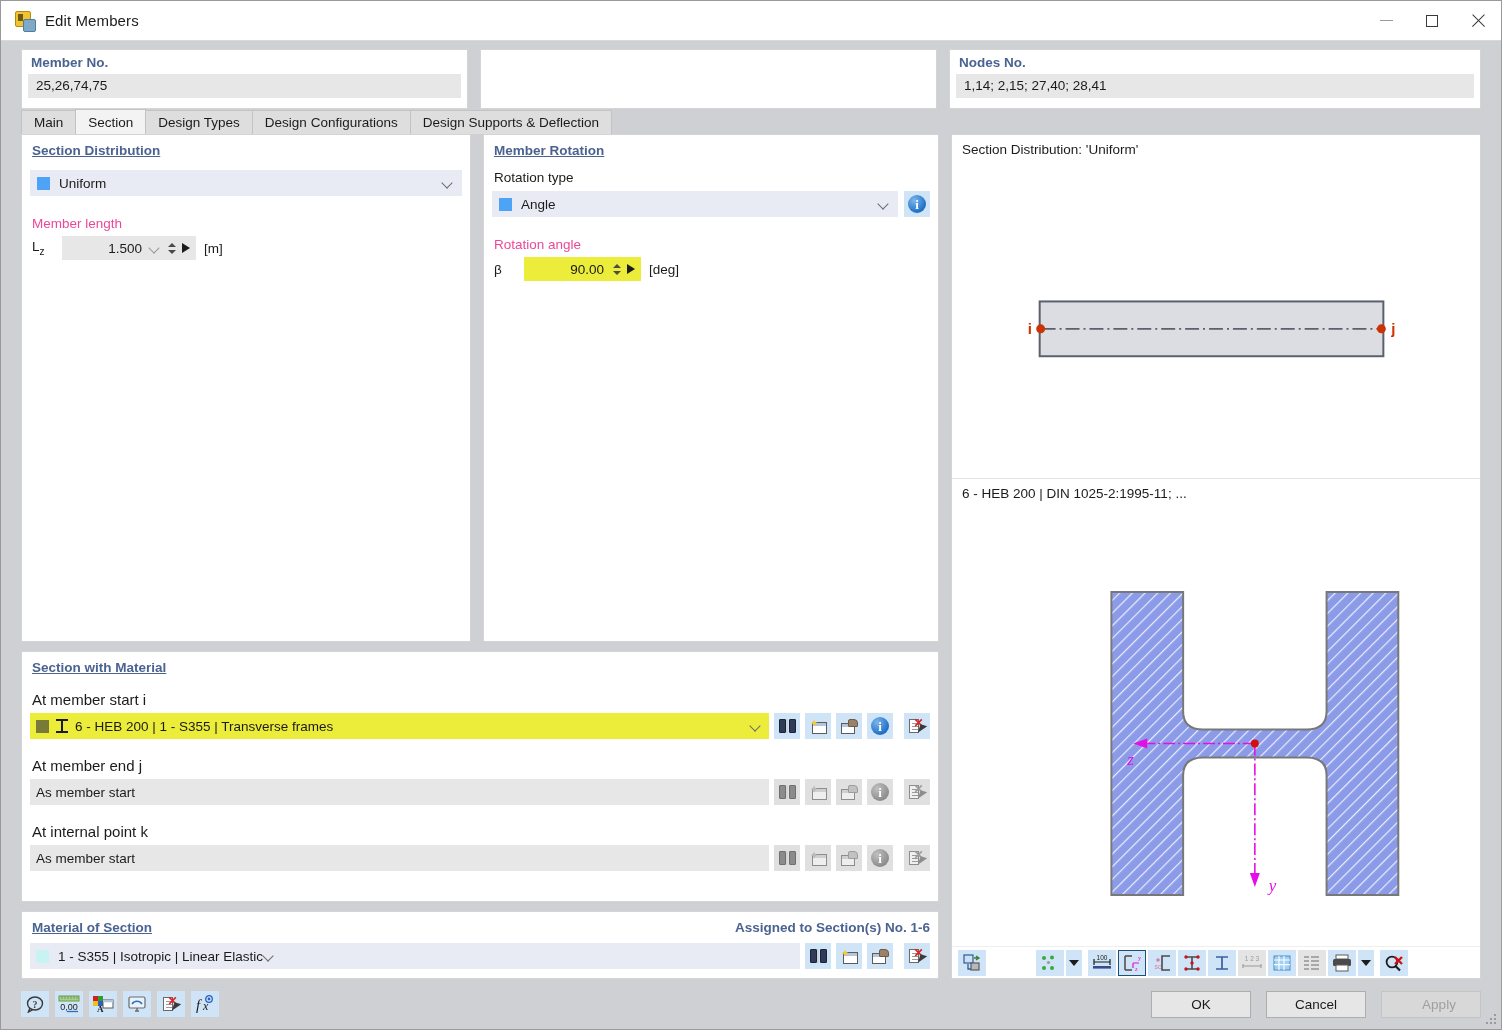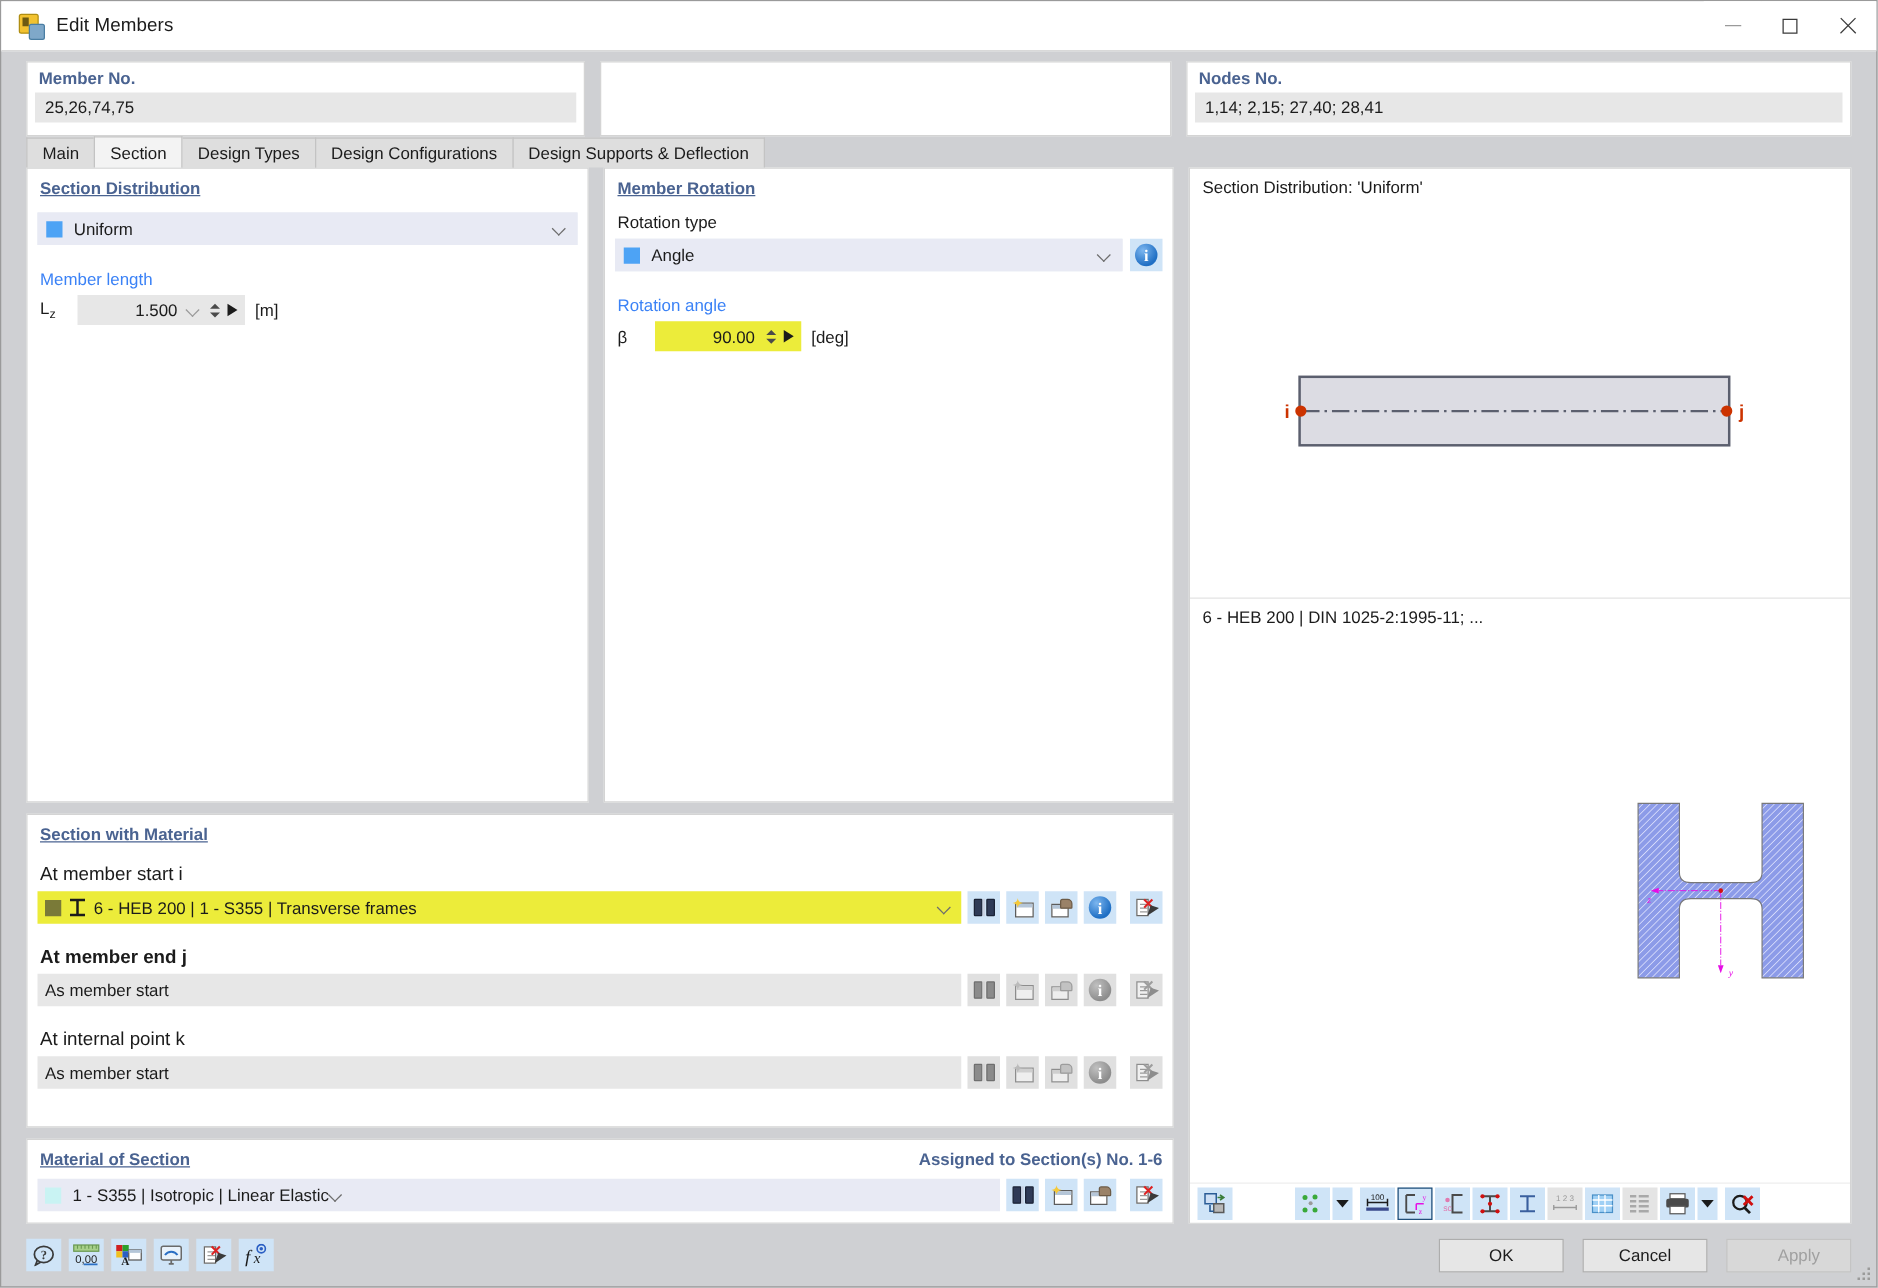--- a/index.html
+++ b/index.html
@@ -129,21 +129,21 @@
   .infobtn{
     width:26px;height:26px;background:#cfe4f7;display:flex;align-items:center;justify-content:center;flex:none;
   }
   .icirc{
     width:18px;height:18px;border-radius:50%;
     background:radial-gradient(circle at 35% 30%, #7cb6ef 0%, #1f6fc4 70%);
     color:#fff;font-weight:bold;font-size:13px;font-family:"Liberation Serif",serif;
     display:flex;align-items:center;justify-content:center;line-height:1;
   }
 
-  .subhead{font-size:13.5px;color:#3b82f6;margin:20px 0 5px 2px;}
+  .subhead{font-size:13.5px;color:#ec4899;margin:20px 0 5px 2px;}
   .numrow{display:flex;align-items:center;gap:8px;margin-left:2px;}
   .numrow .sym{font-size:13.5px;width:22px;}
   .numrow .sym sub{font-size:10px;}
   .numfield{
     height:24px;display:flex;align-items:center;box-sizing:border-box;
     background:#e7e7e7;padding:0 2px 0 6px;
   }
   .numfield.yellow{background:#ecec3a;}
   .numfield .nval{
     width:74px;text-align:right;font-size:13.5px;padding-right:4px;
@@ -419,21 +419,21 @@
             </div>
           <div class="tbtn gap">
               <span class="g-del">
                 <u></u>
                 <span class="x">✕</span>
                 <span class="cur"></span>
               </span>
             </div>
         </div>
 
-        <div class="row-label" style="margin-top:18px;font-weight:bold;">At member end j</div>
+        <div class="row-label" style="margin-top:18px;">At member end j</div>
         <div class="selrow">
           <div class="selfield">
             <span class="stext">As member start</span>
           </div>
           <div class="tbtn off">
               <span class="g-book off">
                 <b class="l"></b>
                 <i></i>
                 <b class="r"></b>
               </span>
@@ -550,21 +550,21 @@
               <rect x="88" y="145" width="345" height="55" fill="#dcdce3" stroke="#5b5f6e" stroke-width="2"></rect>
               <line x1="90" y1="172.5" x2="430" y2="172.5" stroke="#5b5f6e" stroke-width="1.8" stroke-dasharray="14,4,2,4"></line>
               <circle cx="89" cy="172.5" r="4.5" fill="#cc3300"></circle>
               <circle cx="431" cy="172.5" r="4.5" fill="#cc3300"></circle>
               <text x="78" y="178" font-family="Liberation Sans, sans-serif" font-size="15" font-weight="bold" fill="#cc3300" text-anchor="middle">i</text>
               <text x="443" y="178" font-family="Liberation Sans, sans-serif" font-size="15" font-weight="bold" fill="#cc3300" text-anchor="middle">j</text>
             </svg>
           </div>
         </div>
 
-        <div class="preview-bottom" style="display:flex;flex-direction:row;min-height:0;gap:40px;">
+        <div class="preview-bottom" style="display:flex;flex-direction:column;min-height:0;gap:40px;">
           <div class="preview-caption">6 - HEB 200 | DIN 1025-2:1995-11; ...</div>
           <div class="preview-canvas">
             <svg width="100%" height="100%" viewBox="0 0 530 400" preserveAspectRatio="xMidYMid meet">
               <defs>
                 <pattern id="hatch" width="9" height="9" patternTransform="rotate(45)" patternUnits="userSpaceOnUse">
                   <rect width="9" height="9" fill="#8c9be8"></rect>
                   <line x1="0" y1="0" x2="0" y2="9" stroke="#e9ecff" stroke-width="2.4"></line>
                 </pattern>
               </defs>
               <path d="M 160 48

